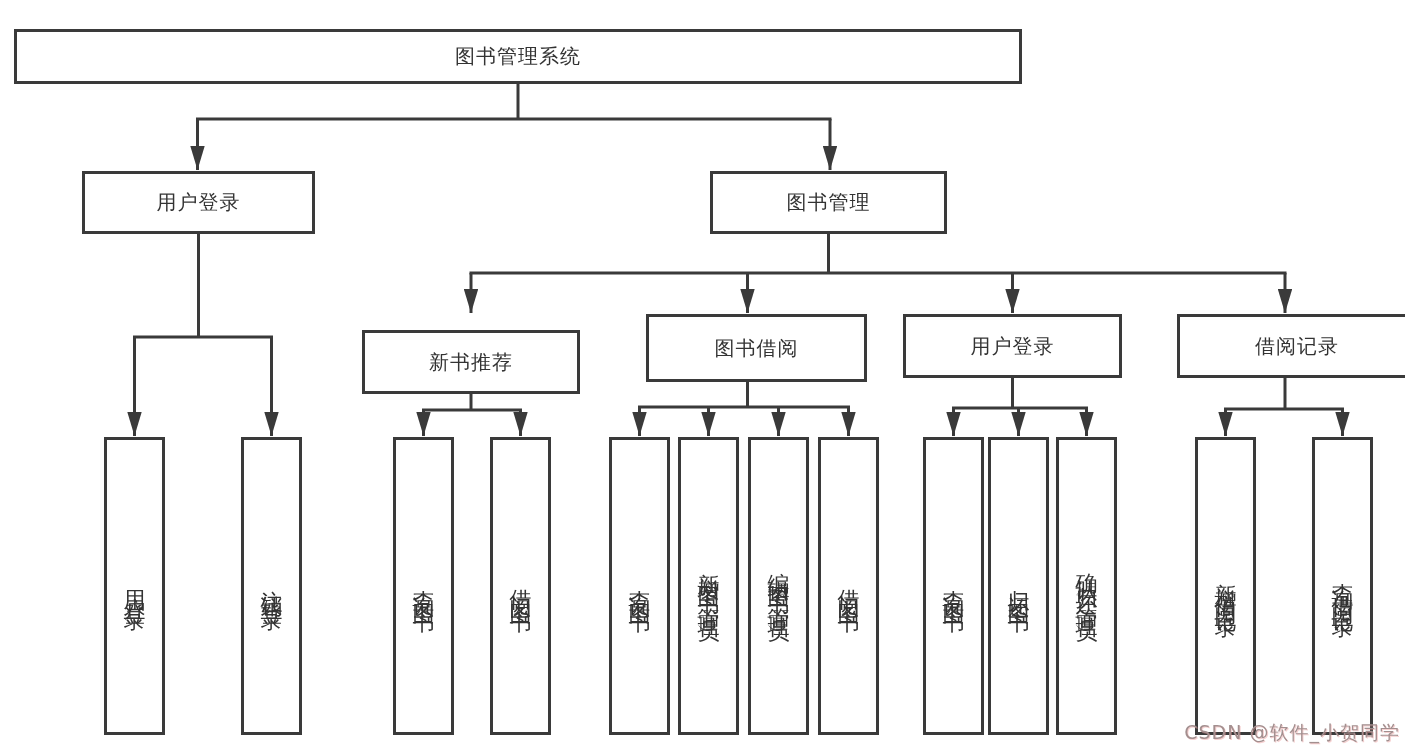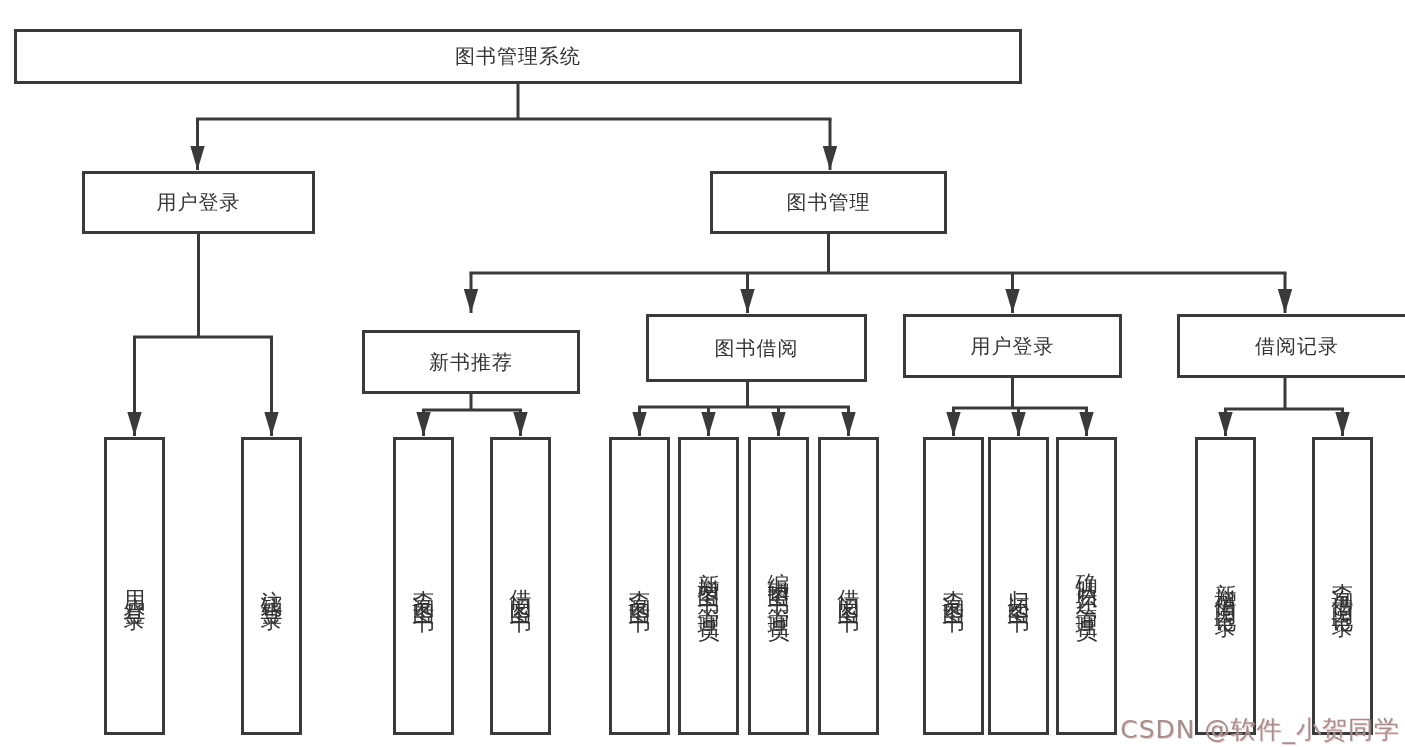--- a/index.html
+++ b/index.html
@@ -35,21 +35,21 @@
     writing-mode:vertical-rl;
     font-size:22px;
     letter-spacing:7px;
     line-height:1;
     white-space:normal;
   }
   .watermark{
     position:absolute;
     right:5px;bottom:1px;
     z-index:2;
-    font-size:25px;
+    font-size:19px;
     letter-spacing:1px;
     color:var(--watermark);
     text-shadow:1px 1px 0 rgba(235,150,150,0.45);
   }
 </style>
 </head>
 <body>
 
 <div id="canvas">
 

